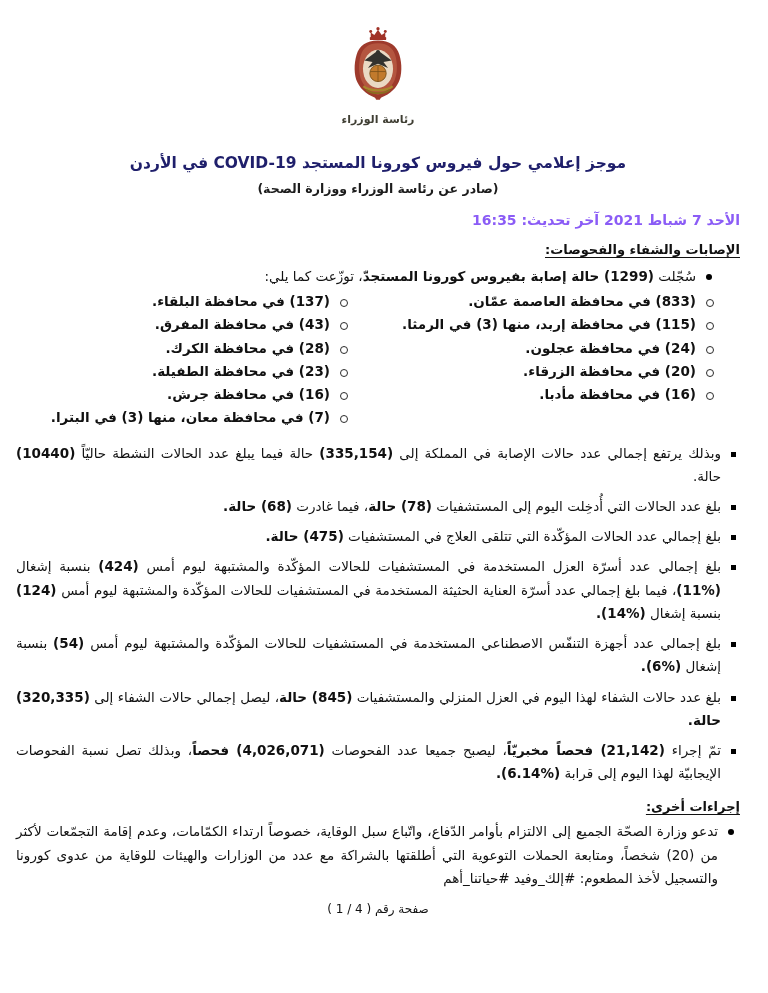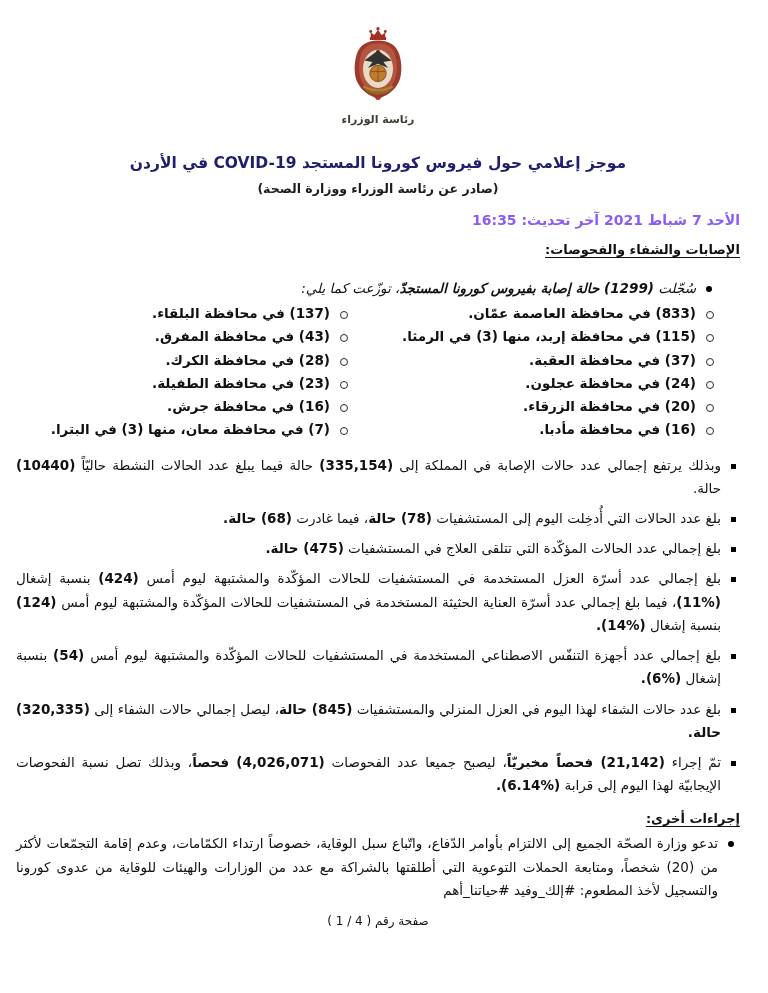--- a/index.html
+++ b/index.html
@@ -29,21 +29,21 @@
     margin-top:14px;font-size:13px;font-weight:bold;text-decoration:underline;
     text-underline-offset:3px;color:#111;
   }
   .li{display:flex;align-items:flex-start;}
   .li-text{font-size:13.5px;line-height:1.72;color:#111;}
   .b{font-weight:bold;}
   .marker{flex:0 0 auto;display:inline-block;margin-left:10px;margin-top:9px;}
   .marker.disc{width:6px;height:6px;background:#000;border-radius:50%;}
   .marker.circle{width:6px;height:6px;border:1.3px solid #2b2b2b;border-radius:50%;background:#fff;}
   .marker.square{width:5px;height:5px;background:#000;margin-top:10px;}
-  .intro-list{margin-top:20px;padding-right:28px;font-style:italic;}
+  .intro-list{margin-top:8px;padding-right:28px;}
   .gov-grid{display:grid;grid-template-columns:1fr 1fr;column-gap:8px;margin-top:2px;}
   .gov-col{padding-right:26px;}
   .gov-col .li{margin-bottom:0;}
   .gov-col .li-text{font-weight:bold;}
   .bullets{margin-top:12px;padding-right:4px;}
   .bullets .li{margin-bottom:7px;}
   .bullets .li-text{text-align:justify;}
   .measures-list{margin-top:6px;padding-right:6px;}
   .measures-list .li-text{text-align:justify;}
   .doc-footer{
@@ -101,24 +101,20 @@
 
     <div class="gov-grid">
       <div class="gov-col">
           <div class="li">
             <span class="marker circle"></span>
             <span class="li-text"><span>(833) في محافظة العاصمة عمّان.</span></span>
           </div>
           <div class="li">
             <span class="marker circle"></span>
             <span class="li-text"><span>(115) في محافظة إربد، منها (3) في الرمثا.</span></span>
-          </div>
-          <div class="li">
-            <span class="marker circle"></span>
-            <span class="li-text"><span>(37) في محافظة العقبة.</span></span>
           </div>
           <div class="li">
             <span class="marker circle"></span>
             <span class="li-text"><span>(24) في محافظة عجلون.</span></span>
           </div>
           <div class="li">
             <span class="marker circle"></span>
             <span class="li-text"><span>(20) في محافظة الزرقاء.</span></span>
           </div>
           <div class="li">

